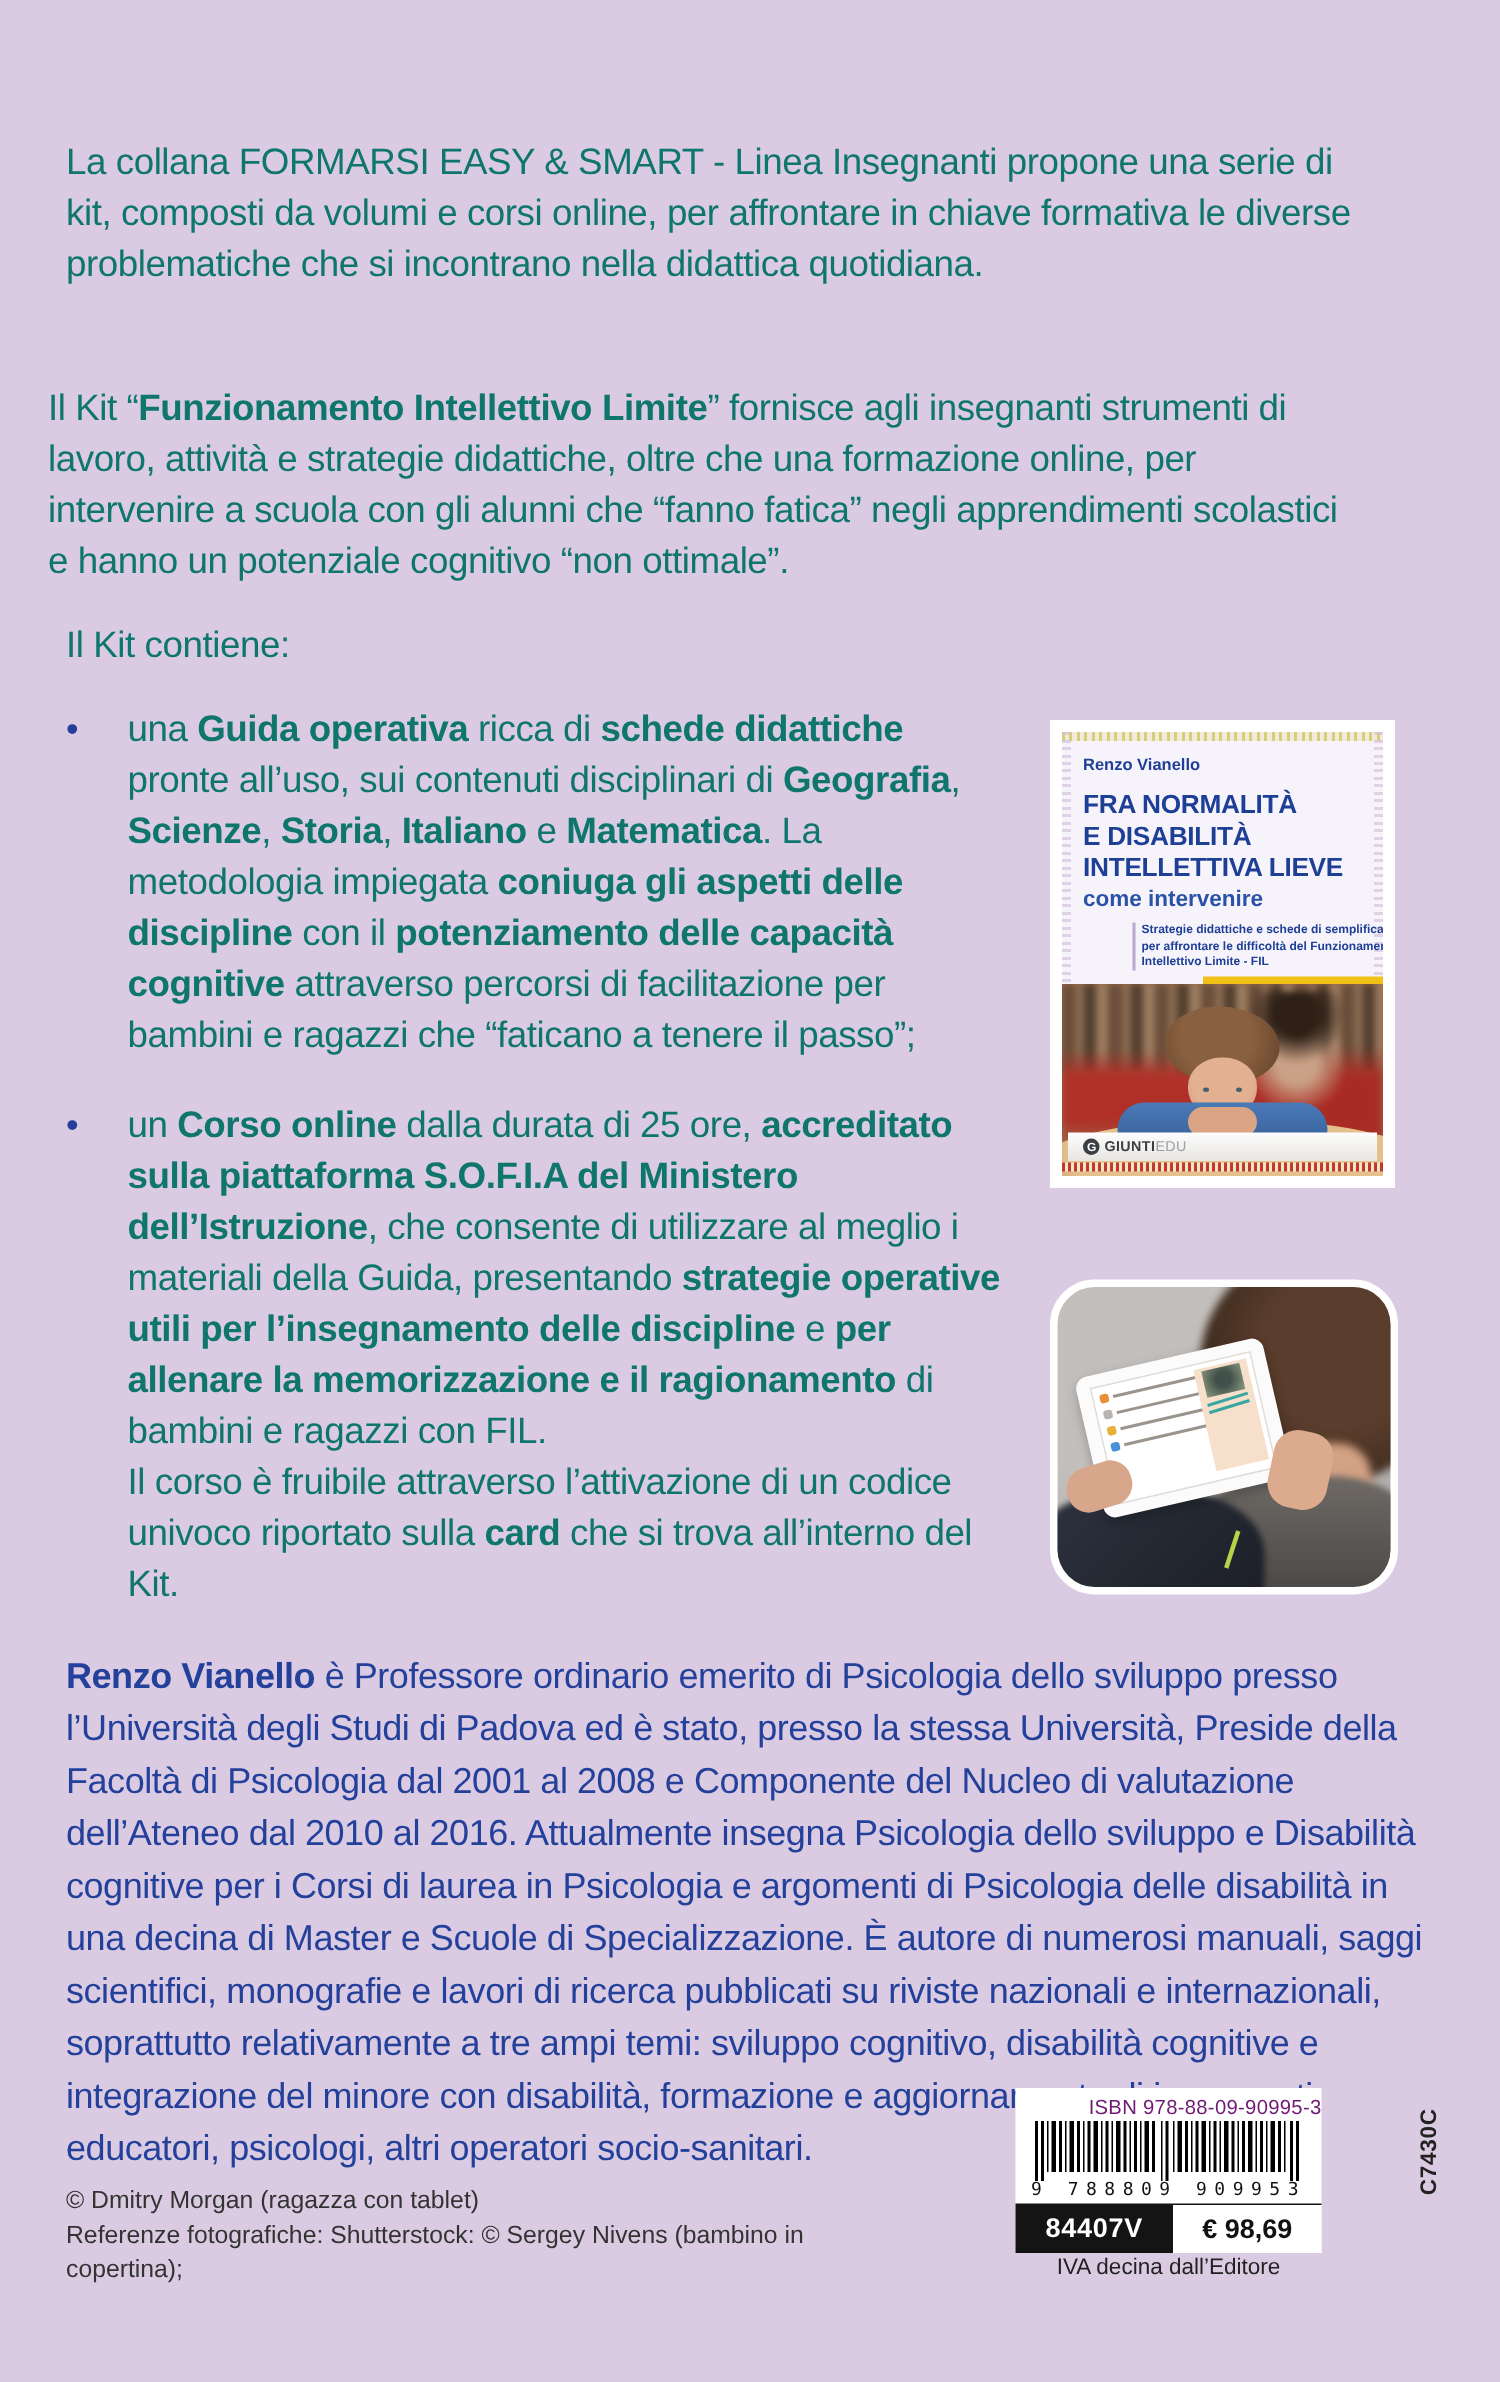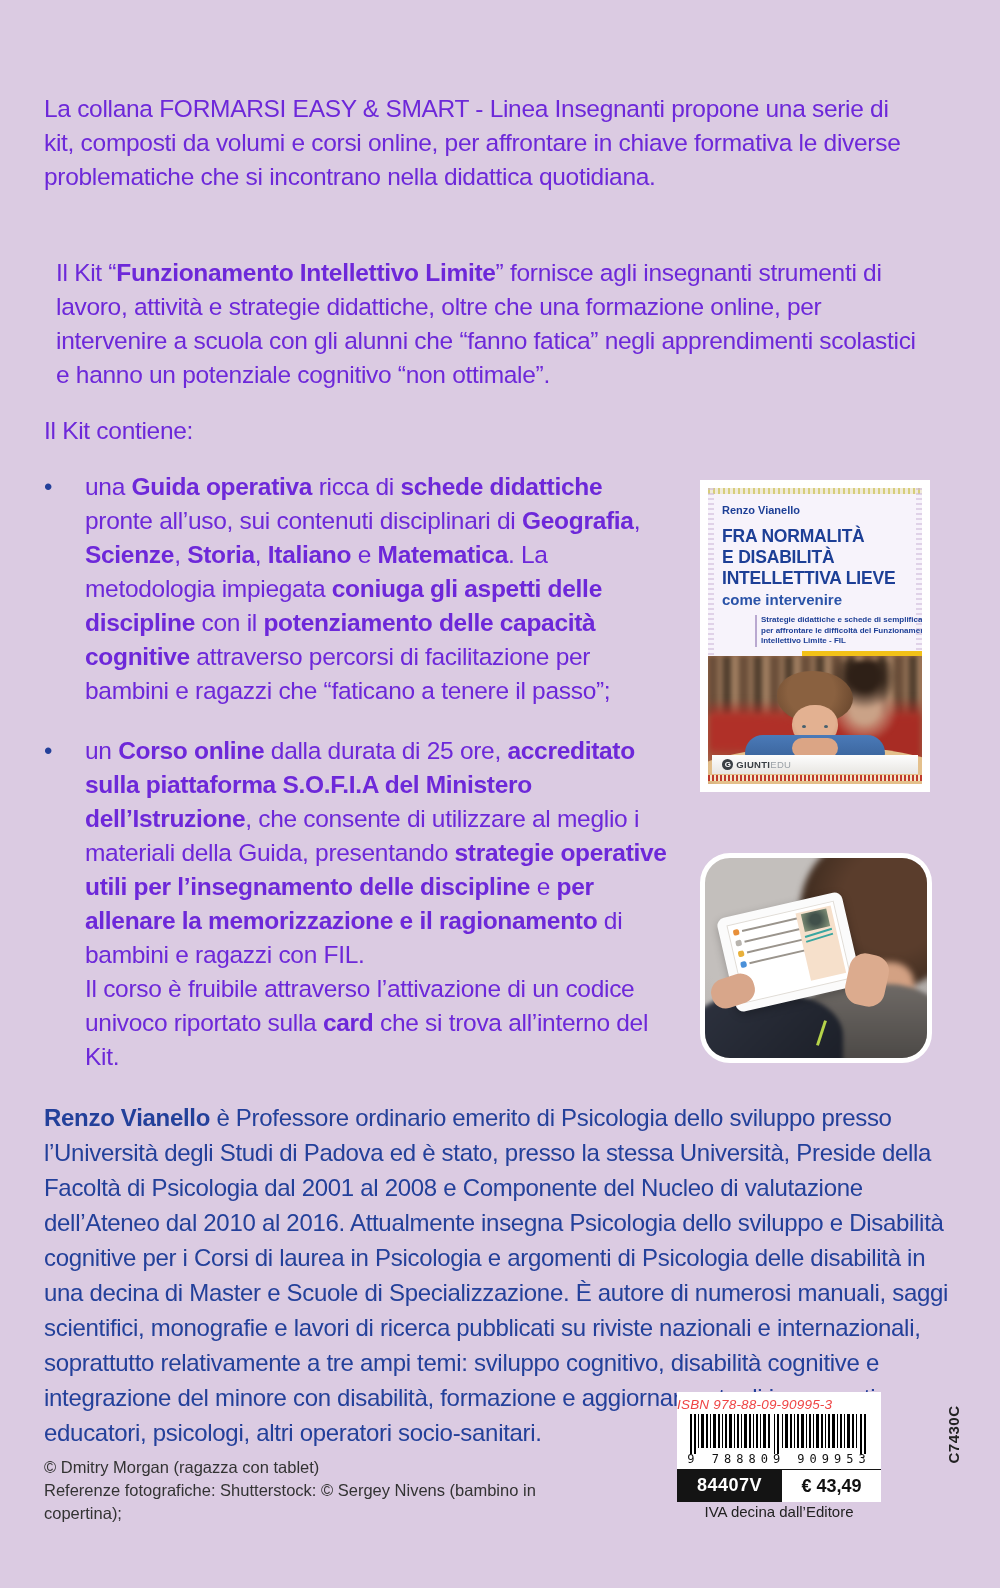--- a/index.html
+++ b/index.html
@@ -3,25 +3,25 @@
 <meta charset="utf-8">
 <style>
   html,body{margin:0;padding:0;}
   body{
     width:1000px;height:1588px;position:relative;overflow:hidden;
     background:#dbcbe2;
     font-family:"Liberation Sans","DejaVu Sans",sans-serif;
     color:#23409a;
   }
   .abs{position:absolute;}
-  .para{font-size:24.5px;line-height:34px;letter-spacing:-0.3px;color:#6d28d9;}
+  .para{font-size:24.5px;line-height:34px;letter-spacing:-0.3px;color:#0f766e;}
   .b{font-weight:700;}
   
   #intro{left:44px;top:92px;width:860px;}
-  #kitpara{left:56px;top:256px;width:860px;}
+  #kitpara{left:32px;top:256px;width:860px;}
   #contains{left:44px;top:414px;width:500px;}
   
   #bullets{left:44px;top:470px;width:630px;}
   .bullet-row{display:flex;margin-bottom:26px;}
   .bullet-dot{width:41px;flex:0 0 41px;font-size:24px;line-height:34px;color:#23409a;}
   .bullet-text{flex:1;}
   
   #cover-card{left:700px;top:480px;width:230px;height:312px;background:#fff;padding:8px;box-sizing:border-box;}
   #cover-inner{position:relative;width:100%;height:100%;background:#f7f3fb;overflow:hidden;}
   .tape-v{position:absolute;top:0;bottom:0;width:6px;opacity:.55;
@@ -80,21 +80,21 @@
   .tpanel{position:absolute;right:3px;top:3px;width:36px;bottom:6px;background:#f6e0cb;}
   .tpanel .thumb{width:26px;height:18px;margin:2px auto 2px auto;background:radial-gradient(circle at 50% 45%,#41504a 0 30%,#8a9a7e 100%);}
   .tpanel .tealline{height:2px;background:#3aa6a0;margin:3px 4px;transform:rotate(-4deg);}
   .hand-left{position:absolute;left:6px;top:118px;width:44px;height:30px;border-radius:14px;background:#d8a68a;transform:rotate(-18deg);}
   .hand-right{position:absolute;left:142px;top:96px;width:40px;height:52px;border-radius:16px;background:#dcab8e;transform:rotate(12deg);}
   
   #bio{left:44px;top:1100px;width:918px;font-size:24px;line-height:35px;letter-spacing:-0.3px;}
   
   #credits{left:44px;top:1456px;width:560px;font-size:16.5px;line-height:23px;color:#333;letter-spacing:0;}
   #barcode-card{left:677px;top:1392px;width:204px;background:#fff;}
-  #isbn-label{font-size:13.5px;color:#ef4444;text-align:left;padding-top:5px;letter-spacing:.2px;font-style:italic;}
+  #isbn-label{font-size:13.5px;color:#701a75;text-align:right;padding-top:5px;letter-spacing:.2px;}
   #bars-wrap{width:178px;margin:2px auto 0 auto;}
   #bars-wrap svg{display:block;width:178px;height:40px;}
   #digits{font-family:"DejaVu Sans Mono","Liberation Mono",monospace;font-size:12px;color:#111;text-align:center;letter-spacing:5px;margin-top:-2px;padding-bottom:3px;}
   #price-row{display:flex;height:33px;}
   #code-box{flex:0 0 105px;background:#141414;color:#fff;font-size:18px;font-weight:700;display:flex;align-items:center;justify-content:center;letter-spacing:.5px;}
   #price-box{flex:1;background:#fff;color:#111;font-size:18px;font-weight:700;display:flex;align-items:center;justify-content:center;border-top:1px solid #141414;}
   #iva-note{left:677px;top:1503px;width:204px;text-align:center;font-size:15px;color:#222;}
   #print-code{left:898px;top:1426px;width:110px;text-align:center;font-size:15px;font-weight:700;color:#222;transform:rotate(-90deg);letter-spacing:.5px;}
 </style>
 </head>
@@ -244,18 +244,18 @@
         <rect x="162" y="0" width="2" height="34"></rect>
           <rect x="166" y="0" width="1" height="34"></rect>
         <rect x="170" y="0" width="2" height="40"></rect>
           <rect x="174" y="0" width="2" height="40"></rect>
       </g>
     </svg>
   </div>
   <div id="digits">9 788809 909953</div>
   <div id="price-row">
     <div id="code-box">84407V</div>
-    <div id="price-box">€ 43,49</div>
+    <div id="price-box">€ 98,69</div>
   </div>
 </div>
 <div id="iva-note" class="abs">IVA decina dall’Editore</div>
 
 <div id="print-code" class="abs">C7430C</div>
 
 </body></html>

